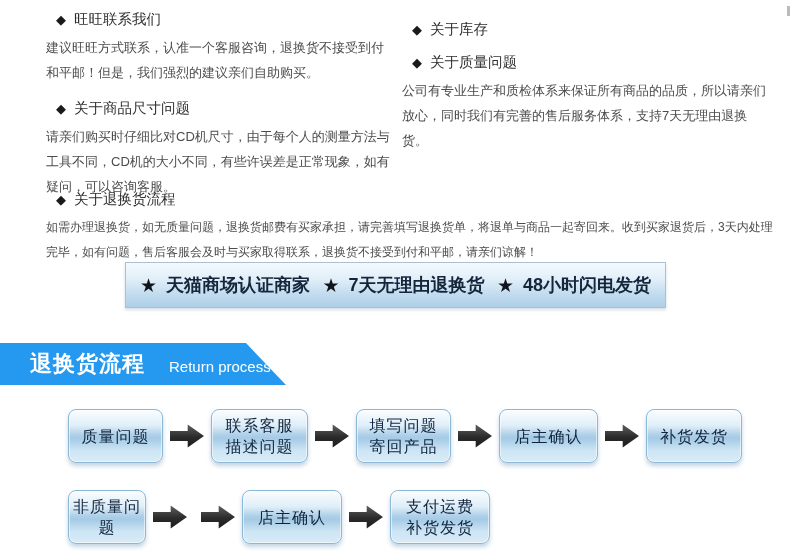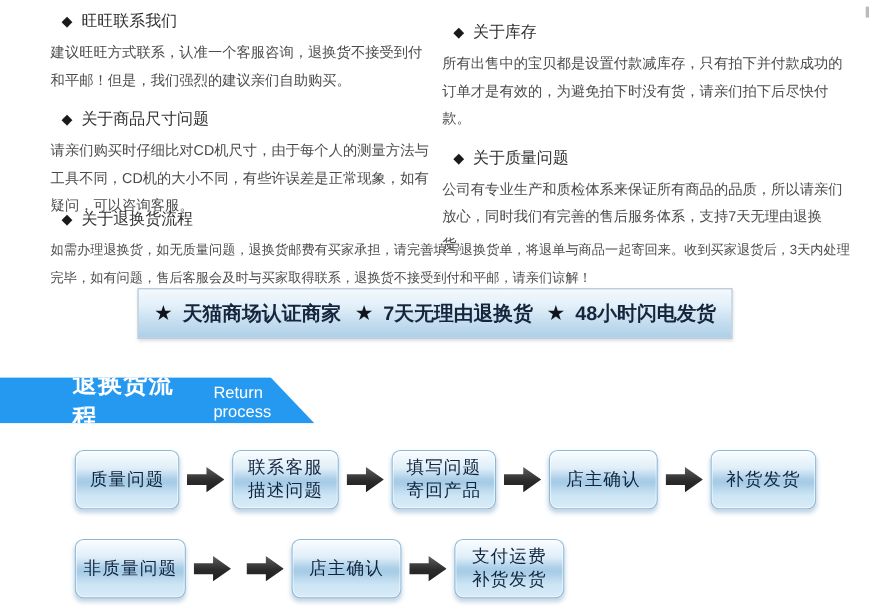--- a/index.html
+++ b/index.html
@@ -45,37 +45,37 @@
   .banner-seg .star{font-size:19px;color:#10141c;font-weight:normal;}
   
   .ribbon{
     position:absolute;top:343px;left:0;width:286px;height:42px;
     background:#2599f0;
     clip-path:polygon(0 0,86% 0,100% 100%,0 100%);
     display:flex;align-items:center;
     padding-left:30px;box-sizing:border-box;
     color:#ffffff;
   }
-  .ribbon-title{font-size:22px;font-weight:bold;letter-spacing:1px;margin-left:36px;}
+  .ribbon-title{font-size:22px;font-weight:bold;letter-spacing:1px;}
   .ribbon-sub{font-size:15px;margin-left:24px;padding-top:4px;}
   
   .flow-row{position:absolute;left:68px;display:flex;align-items:center;}
   .flow-row1{top:409px;}
   .flow-row2{top:490px;}
   .flow-box{
     box-sizing:border-box;height:54px;border-radius:8px;
     border:1px solid #8cb8d6;
     background:linear-gradient(180deg,#fafdff 0%,#dfeef8 30%,#aed0e8 48%,#a5cbe6 55%,#cde5f4 78%,#d9ebf7 100%);
     box-shadow:0 3px 4px rgba(120,160,195,0.45), inset 0 0 0 1px rgba(255,255,255,0.55);
     display:flex;flex-direction:column;align-items:center;justify-content:center;
     color:#10243d;font-size:16px;line-height:21px;letter-spacing:1px;
     text-align:center;
   }
   .w95{width:95px;} .w97{width:97px;text-align:right;} .w99{width:99px;} .w96{width:96px;}
-  .w98{width:101px;} .w100{width:100px;}
+  .w98{width:78px;} .w100{width:100px;}
   .arrow{
     width:34px;height:26px;margin:0 7px;flex:0 0 auto;
     background:linear-gradient(180deg,#666666 0%,#2a2a2a 55%,#1c1c1c 100%);
     clip-path:polygon(0 31%,52% 31%,52% 6%,100% 50%,52% 94%,52% 69%,0 69%);
   }
   
   .scroll-frag{
     position:absolute;top:6px;right:0;width:3px;height:10px;
     background:#b9bcb9;
   }
@@ -101,21 +101,20 @@
       <p class="faq-body">请亲们购买时仔细比对CD机尺寸，由于每个人的测量方法与工具不同，CD机的大小不同，有些许误差是正常现象，如有疑问，可以咨询客服。</p>
     </div>
   </div>
 
   <div class="col col-right">
     <div class="faq-section">
       <div class="faq-title">
         <span class="diamond">◆</span>
         <span>关于库存</span>
       </div>
-      <p class="faq-body">所有出售中的宝贝都是设置付款减库存，只有拍下并付款成功的订单才是有效的，为避免拍下时没有货，请亲们拍下后尽快付款。</p>
     </div>
     <div class="faq-section">
       <div class="faq-title">
         <span class="diamond">◆</span>
         <span>关于质量问题</span>
       </div>
       <p class="faq-body">公司有专业生产和质检体系来保证所有商品的品质，所以请亲们放心，同时我们有完善的售后服务体系，支持7天无理由退换货。</p>
     </div>
   </div>
 

